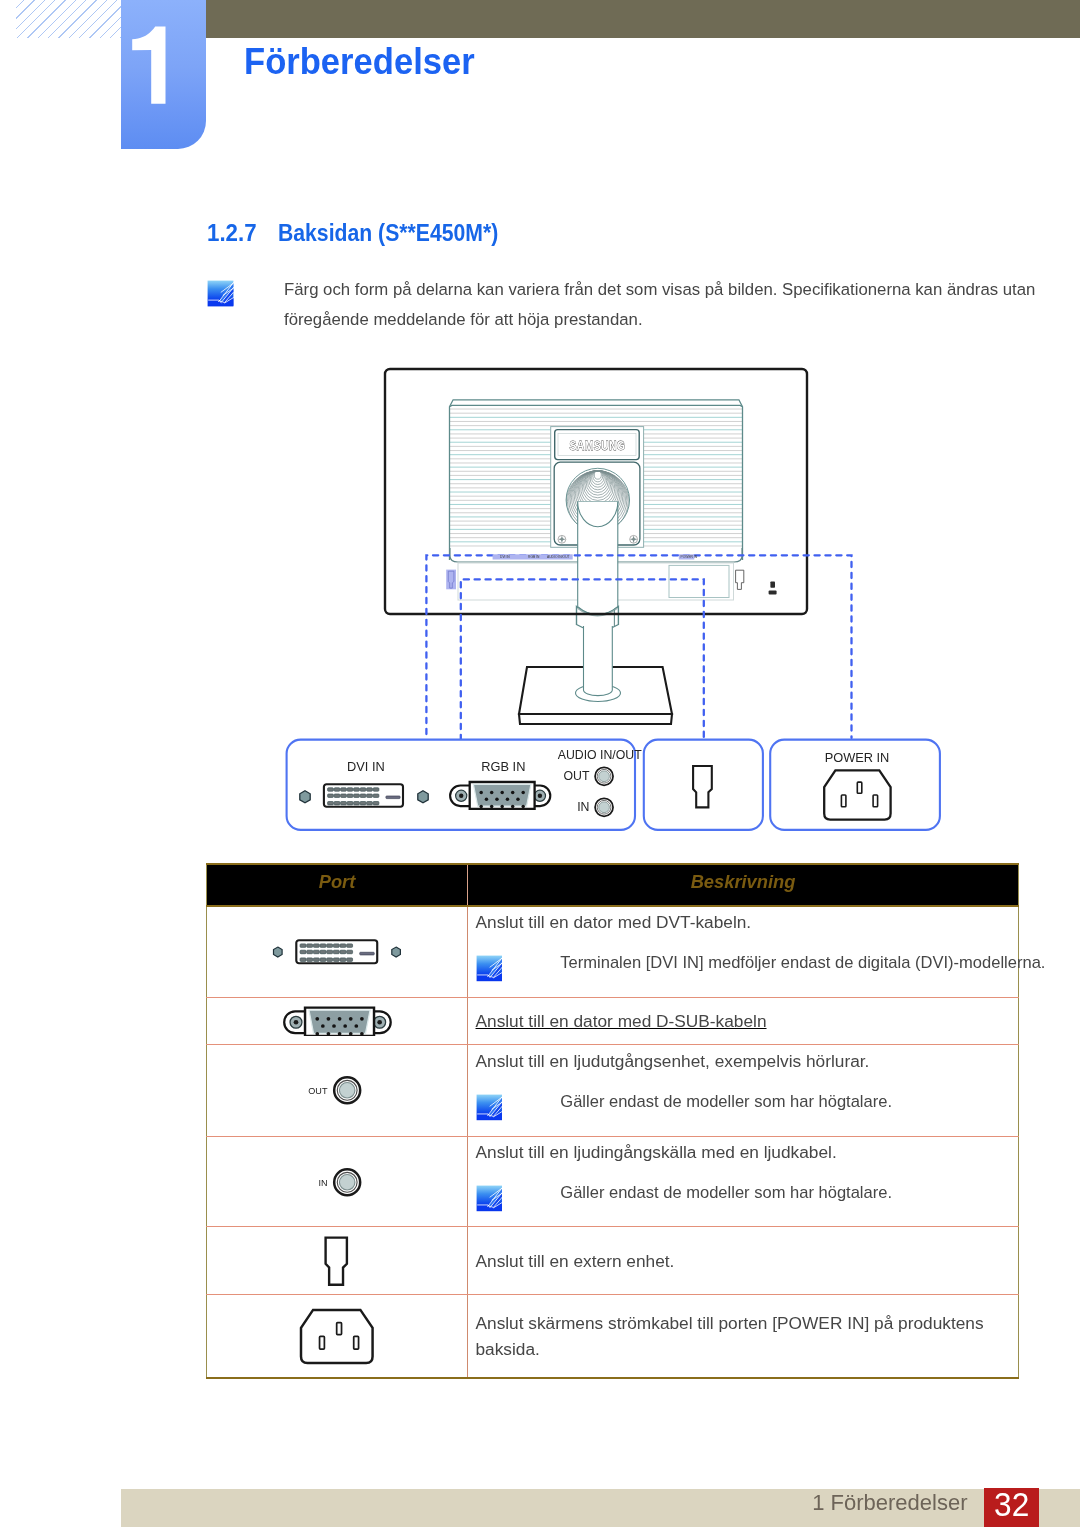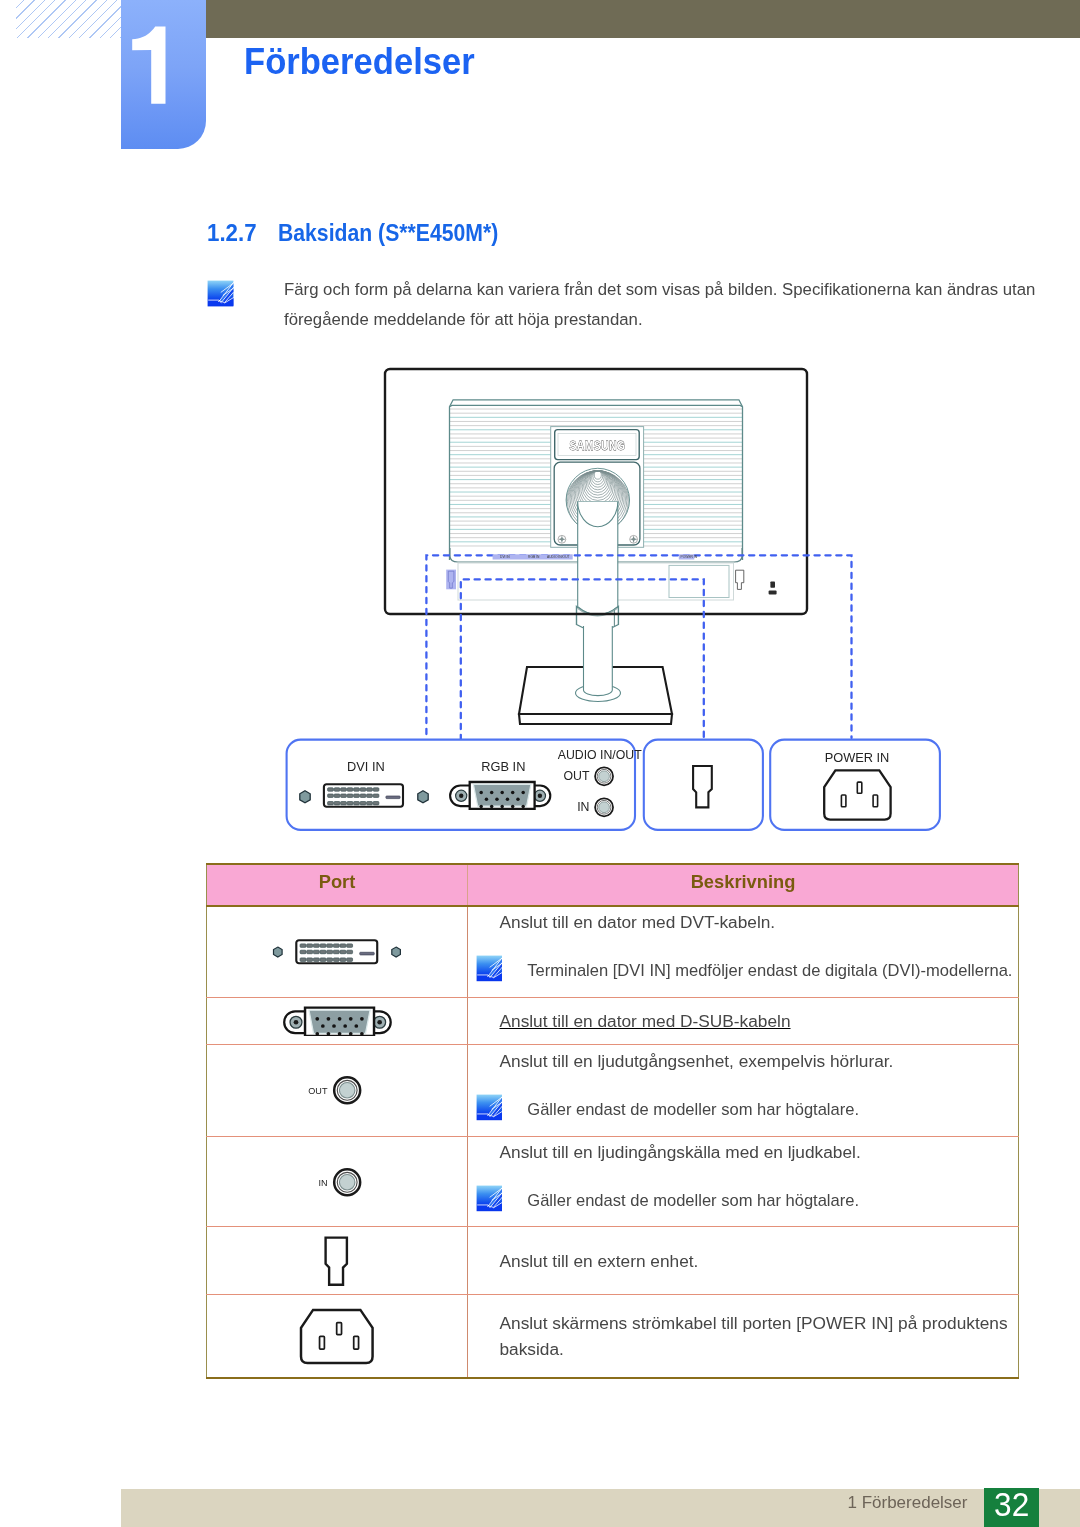--- a/index.html
+++ b/index.html
@@ -29,47 +29,47 @@
 
   
   .note{position:absolute;left:190px;top:275px;width:812px;}
   .note-icon{position:absolute;left:0.5px;top:5px;width:27px;height:27px;}
   .note-text{position:absolute;left:51px;top:0px;width:760px;color:#464646;
     font-size:16.75px;line-height:29.6px;margin-left:27px;}
 
   
   .footbar{position:absolute;left:105.3px;top:1488.5px;width:974.7px;height:38.5px;background:#dbd5c0;}
   .foottext{position:absolute;left:600px;top:1493.3px;width:351.5px;text-align:right;
-     color:#6d6458;font-size:17px;line-height:20px;}
-  .footpage{position:absolute;left:967.5px;top:1487.5px;width:55.3px;height:39.5px;background:#15803d;overflow:hidden;}
+     color:#6d6458;font-size:22px;line-height:20px;}
+  .footpage{position:absolute;left:967.5px;top:1487.5px;width:55.3px;height:39.5px;background:#b91c1c;overflow:hidden;}
   .footpage span{display:block;color:#fff;font-size:34px;line-height:30.5px;text-align:center;
      transform:scaleX(0.93);transform-origin:center top;padding-top:1px;}
 
   svg{display:block;}
   .abs{position:absolute;}
 
   
   .ptable{position:absolute;left:190px;top:863px;width:813px;border-collapse:collapse;
      table-layout:fixed;}
   .ptable td,.ptable th{padding:0;margin:0;vertical-align:middle;}
   .ptable .col-port{width:261px;}
   .ptable tr.r0{height:91.6px;} .ptable tr.r1{height:47.6px;text-decoration:underline;} .ptable tr.r2{height:91.6px;}
   .ptable tr.r3{height:90.6px;} .ptable tr.r4{height:67.6px;} .ptable tr.r5{height:84px;}
-  .ptable thead th{height:39.5px;background:#f9a8d4;color:#7a5b10;font-size:18.3px;
+  .ptable thead th{height:39.5px;background:#000000;color:#7a5b10;font-size:18.3px;
      font-weight:bold;border-top:2.6px solid #8a6d1b;border-bottom:2.6px solid #8a6d1b;
-     text-align:center;vertical-align:top;line-height:33px;}
+     text-align:center;vertical-align:top;line-height:33px;font-style:italic;}
   .ptable thead th.c1{border-right:1.2px solid #d9a28a;}
   .ptable tbody td{border-bottom:1.4px solid #e4917a;}
   .ptable tbody tr:last-child td{border-bottom:2.6px solid #8a6d1b;}
   .ptable tbody td.c1{border-right:1.2px solid #cf8a6e;text-align:center;}
   .ptable tbody td.c2{padding-left:7.5px;vertical-align:top;padding-top:2.4px;}
   .ptable tbody tr.single td.c2{vertical-align:middle;padding-top:0;}
   .ptable{border-left:1.6px solid #9a8f4d;border-right:1.6px solid #9a8f4d;}
-  .rowtxt{color:#464646;font-size:17.3px;line-height:26px;white-space:nowrap;margin-left:24px;}
-  .rownote{display:flex;align-items:flex-end;margin-top:16px;}
+  .rowtxt{color:#464646;font-size:17.3px;line-height:26px;white-space:nowrap;}
+  .rownote{display:flex;align-items:flex-start;margin-top:16px;gap:33px;}
   .rownote .ico{flex:0 0 auto;width:26.8px;height:26.8px;margin-right:25px;margin-top:4.2px;}
   .rownote .txt{color:#464646;font-size:16.55px;line-height:23px;white-space:nowrap;}
   .portcell{display:flex;align-items:center;justify-content:center;gap:0;}
 </style>
 </head>
 <body>
 
 <div class="page">
 
   <div class="hatch"></div>

